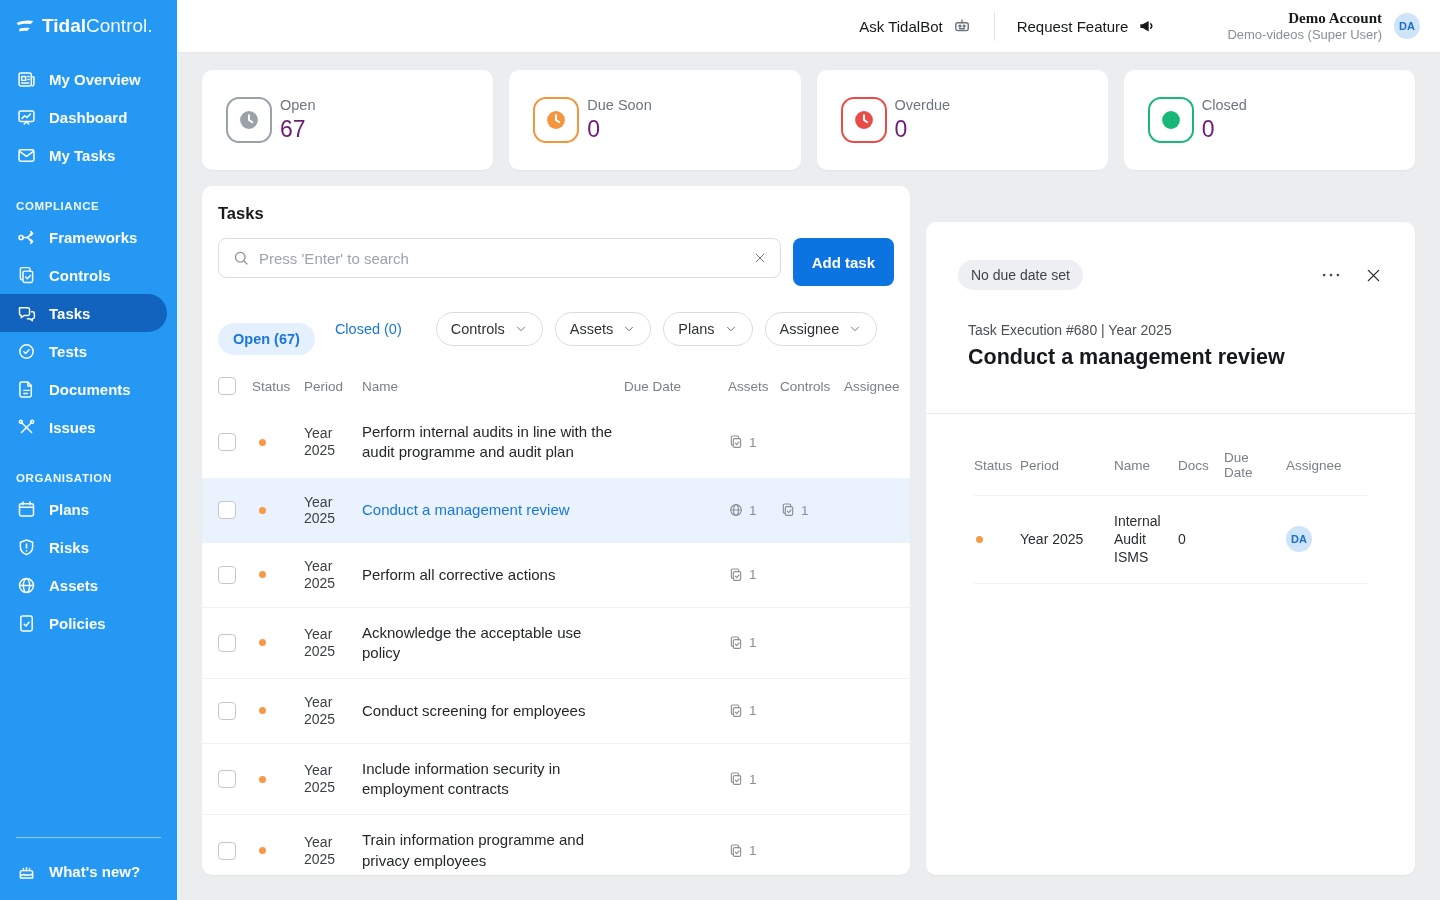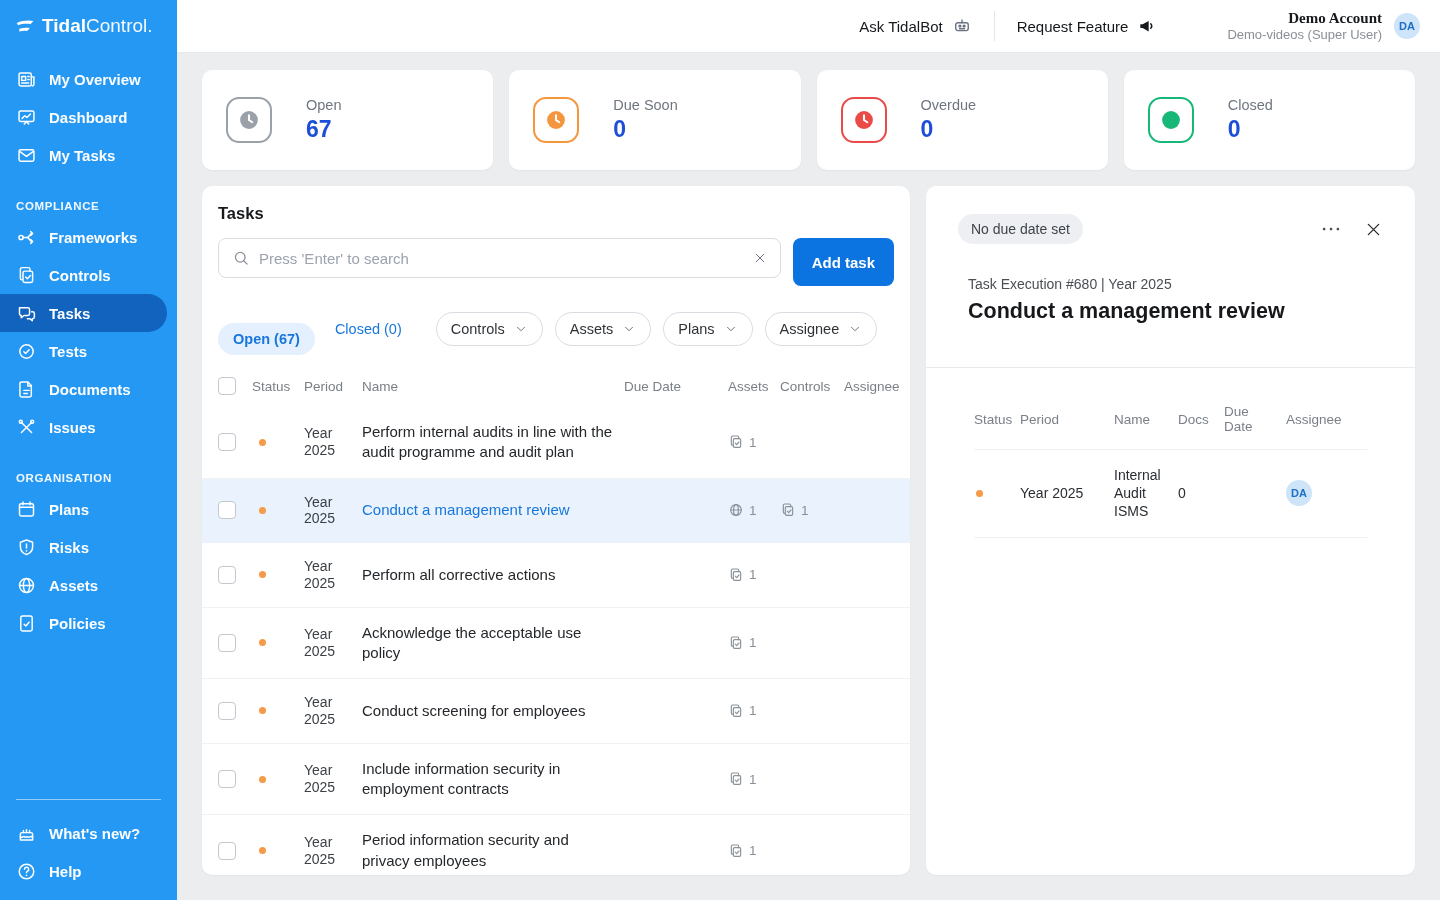--- a/index.html
+++ b/index.html
@@ -33,25 +33,25 @@
   .topbar-icon.mega { color:#17191C; }
   .topbar-divider { width:1px; height:30px; background:#E3E5E8; }
   .account { text-align:right; margin-left:48px; line-height:1.25; }
   .account-name { font-size:15px; font-weight:700; color:#16181B;font-family:Liberation Serif, serif; }
   .account-sub { font-size:13px; color:#8A9097; }
   .avatar { width:26px; height:26px; border-radius:50%; background:#CDE4F9; color:#1C6FC4; font-size:11px; font-weight:700; display:flex; align-items:center; justify-content:center; margin:0 8px 0 12px; cursor:pointer; }
 
   
   .content { flex:1; min-height:0; padding:17px 25px 25px; display:flex; flex-direction:column; gap:16px; }
   .stats { display:flex; gap:16px; flex:0 0 100px; }
-  .stat-card { flex:1; background:#fff; border-radius:10px; padding:20px 24px; display:flex; align-items:center; gap:34px; box-shadow:0 1px 2px rgba(16,24,40,.04); }
+  .stat-card { flex:1; background:#fff; border-radius:10px; padding:20px 24px; display:flex; align-items:center; gap:8px; box-shadow:0 1px 2px rgba(16,24,40,.04); }
   .stat-icon { width:46px; height:46px; border:2px solid; border-radius:13px; display:flex; align-items:center; justify-content:center; flex:0 0 46px; }
   .stat-icon svg { width:26px; height:26px; }
   .stat-label { font-size:14.5px; color:#6F7680; margin-bottom:3px; }
-  .stat-value { font-size:23px; font-weight:700; color:#1d4ed8; }
+  .stat-value { font-size:23px; font-weight:400; color:#701a75; }
 
   .panels { display:flex; gap:16px; flex:1; min-height:0; }
 
   
   .tasks-panel { flex:0 0 708px; width:708px; background:#fff; border-radius:10px; padding-top:18px; display:flex; flex-direction:column; overflow:hidden; box-shadow:0 1px 2px rgba(16,24,40,.04); }
   .panel-title { font-size:16.5px; font-weight:700; color:#17191C; padding:0 16px; margin-bottom:15px; }
   .search-row { display:flex; gap:12px; padding:0 16px; margin-bottom:16px; }
   .search-box { flex:1; height:40px; border:1px solid #D9DDE2; border-radius:8px; display:flex; align-items:center; gap:9px; padding:0 13px; background:#fff; }
   .search-box svg { width:18px; height:18px; }
   .search-glyph { color:#8A9097; display:inline-flex; }
@@ -74,21 +74,21 @@
   .task-row.active { background:#E9F2FD; border-color:transparent; }
   .checkbox { width:18px; height:18px; border:1.5px solid #C3C8CE; border-radius:4px; background:#fff; cursor:pointer; }
   .dot { width:7px; height:7px; border-radius:50%; background:#F59A47; margin-left:7px; }
   .cell-period { font-size:14px; color:#3C4046; line-height:1.2; }
   .cell-name { font-size:15px; color:#24272B; line-height:1.35; }
   .task-row.active .cell-name { color:#1777DC; }
   .cnt { display:flex; align-items:center; gap:5px; color:#8A9097; font-size:13.5px; }
   .cnt svg { width:16px; height:16px; }
 
   
-  .detail-panel { flex:1; background:#fff; border-radius:10px; padding:28px 32px 0; display:flex; flex-direction:column; overflow:hidden; box-shadow:0 1px 2px rgba(16,24,40,.04); }
+  .detail-panel { flex:1; background:#fff; border-radius:10px; padding:38px 32px 0; display:flex; flex-direction:column; overflow:hidden; box-shadow:0 1px 2px rgba(16,24,40,.04);margin-top:36px; }
   .dp-top { display:flex; align-items:center; margin-bottom:32px; }
   .badge { background:#EDEFF2; color:#3F444B; font-size:14px; padding:7px 13px; border-radius:16px; }
   .dp-spacer { flex:1; }
   .dp-ellipsis { width:22px; height:22px; color:#4B5157; margin-right:22px; cursor:pointer; display:inline-flex; }
   .dp-close { width:19px; height:19px; color:#2A2E33; cursor:pointer; display:inline-flex; }
   .dp-ellipsis svg, .dp-close svg { width:100%; height:100%; }
   .dp-context { font-size:14px; color:#4A4F55; margin:0 0 7px 10px; }
   .dp-title { font-size:21.5px; font-weight:700; color:#16181B; margin:0 0 30px 10px; }
   .tabs { display:flex; gap:36px; margin:0 -32px; padding-left:72px; border-bottom:1px solid #E8EAED; }
   .tab { font-size:14.5px; font-weight:600; color:#8A9097; padding-bottom:13px; position:relative; cursor:pointer; white-space:nowrap; }
@@ -270,30 +270,20 @@
 
       <div class="nav-item">
             <span class="nav-icon">
               <svg viewBox="0 0 24 24" fill="none" stroke="currentColor" stroke-width="1.7" stroke-linecap="round" stroke-linejoin="round">
                 <path d="M5 13a2 2 0 0 1 2-2h10a2 2 0 0 1 2 2v6.5H5z"></path>
                 <path d="M5 15.8c1.5 1.2 3 .2 4-.5 1 .8 2.4 1 3 .5.6-.5 2 .3 3 .5 1-.7 2.5-1.7 4 0"></path>
                 <path d="M8.5 8.5V11M12 7.8V11M15.5 8.5V11"></path>
               </svg>
             </span>
             <span>What's new?</span>
-          </div>
-          <div class="nav-item">
-            <span class="nav-icon">
-              <svg viewBox="0 0 24 24" fill="none" stroke="currentColor" stroke-width="1.7" stroke-linecap="round" stroke-linejoin="round">
-                <circle cx="12" cy="12" r="8.3"></circle>
-                <path d="M9.7 9.4a2.4 2.4 0 1 1 3.4 2.2c-.8.4-1.1 1-1.1 1.7"></path>
-                <path d="M12 16.4v.3"></path>
-              </svg>
-            </span>
-            <span>Help</span>
           </div>
         </div>
     </div>
   </aside>
 
   <div class="main">
 
     <header class="topbar">
       <div class="topbar-btn">
         <span>Ask TidalBot</span>
@@ -572,21 +562,21 @@
                     </svg>
                   </span>
                   <span>1</span>
                 </span>
                 <span></span>
               </div>
               <div class="task-grid task-row">
                 <span class="checkbox"></span>
                 <span class="dot"></span>
                 <span class="cell-period">Year 2025</span>
-                <span class="cell-name">Period information security and privacy employees</span>
+                <span class="cell-name">Train information programme and privacy employees</span>
                 <span></span>
 
                 <span class="cnt">
                   <span style="display:inline-flex">
                     <svg viewBox="0 0 24 24" fill="none" stroke="currentColor" stroke-width="1.7" stroke-linecap="round" stroke-linejoin="round">
                       <rect x="8" y="7" width="11" height="13" rx="2"></rect>
                       <path d="M16 7V5a2 2 0 0 0-2-2H7a2 2 0 0 0-2 2v10a2 2 0 0 0 2 2"></path>
                       <path d="M11 13.8l2 2 3.5-3.8"></path>
                     </svg>
                   </span>

